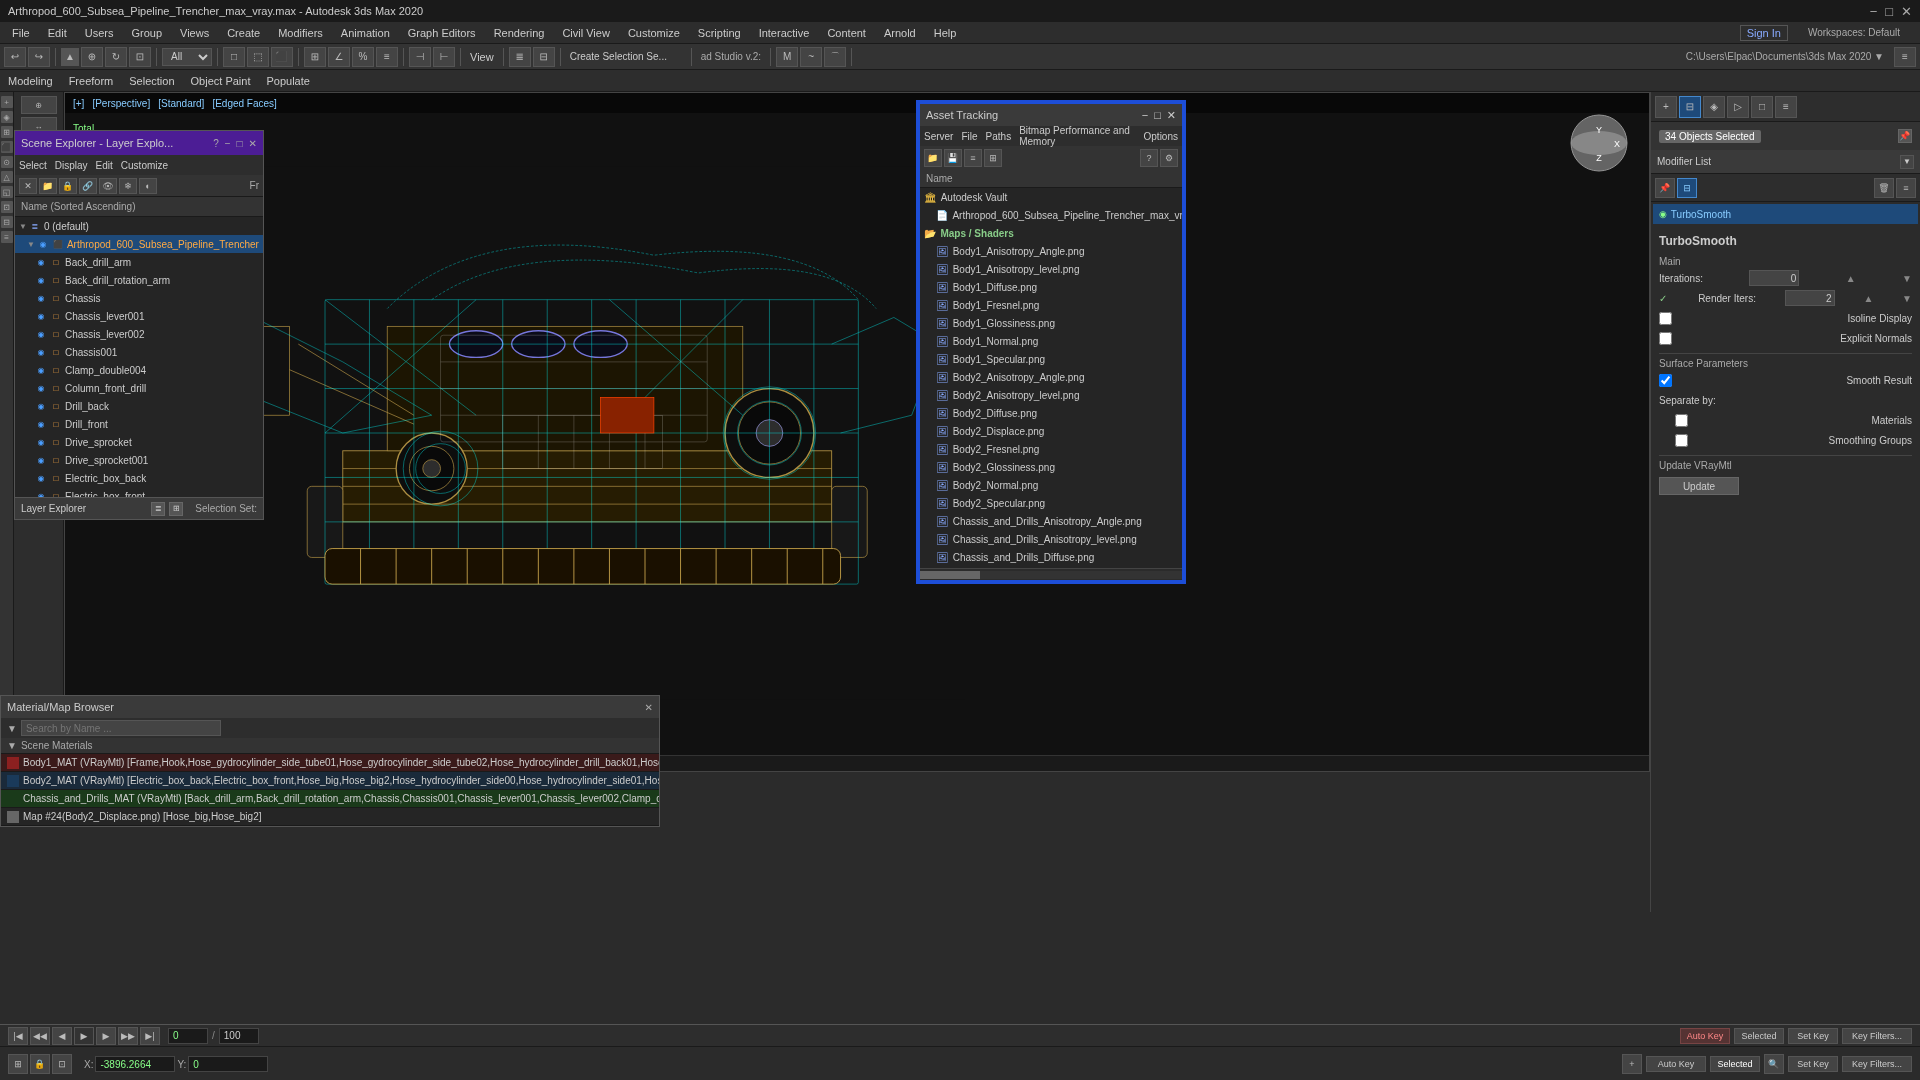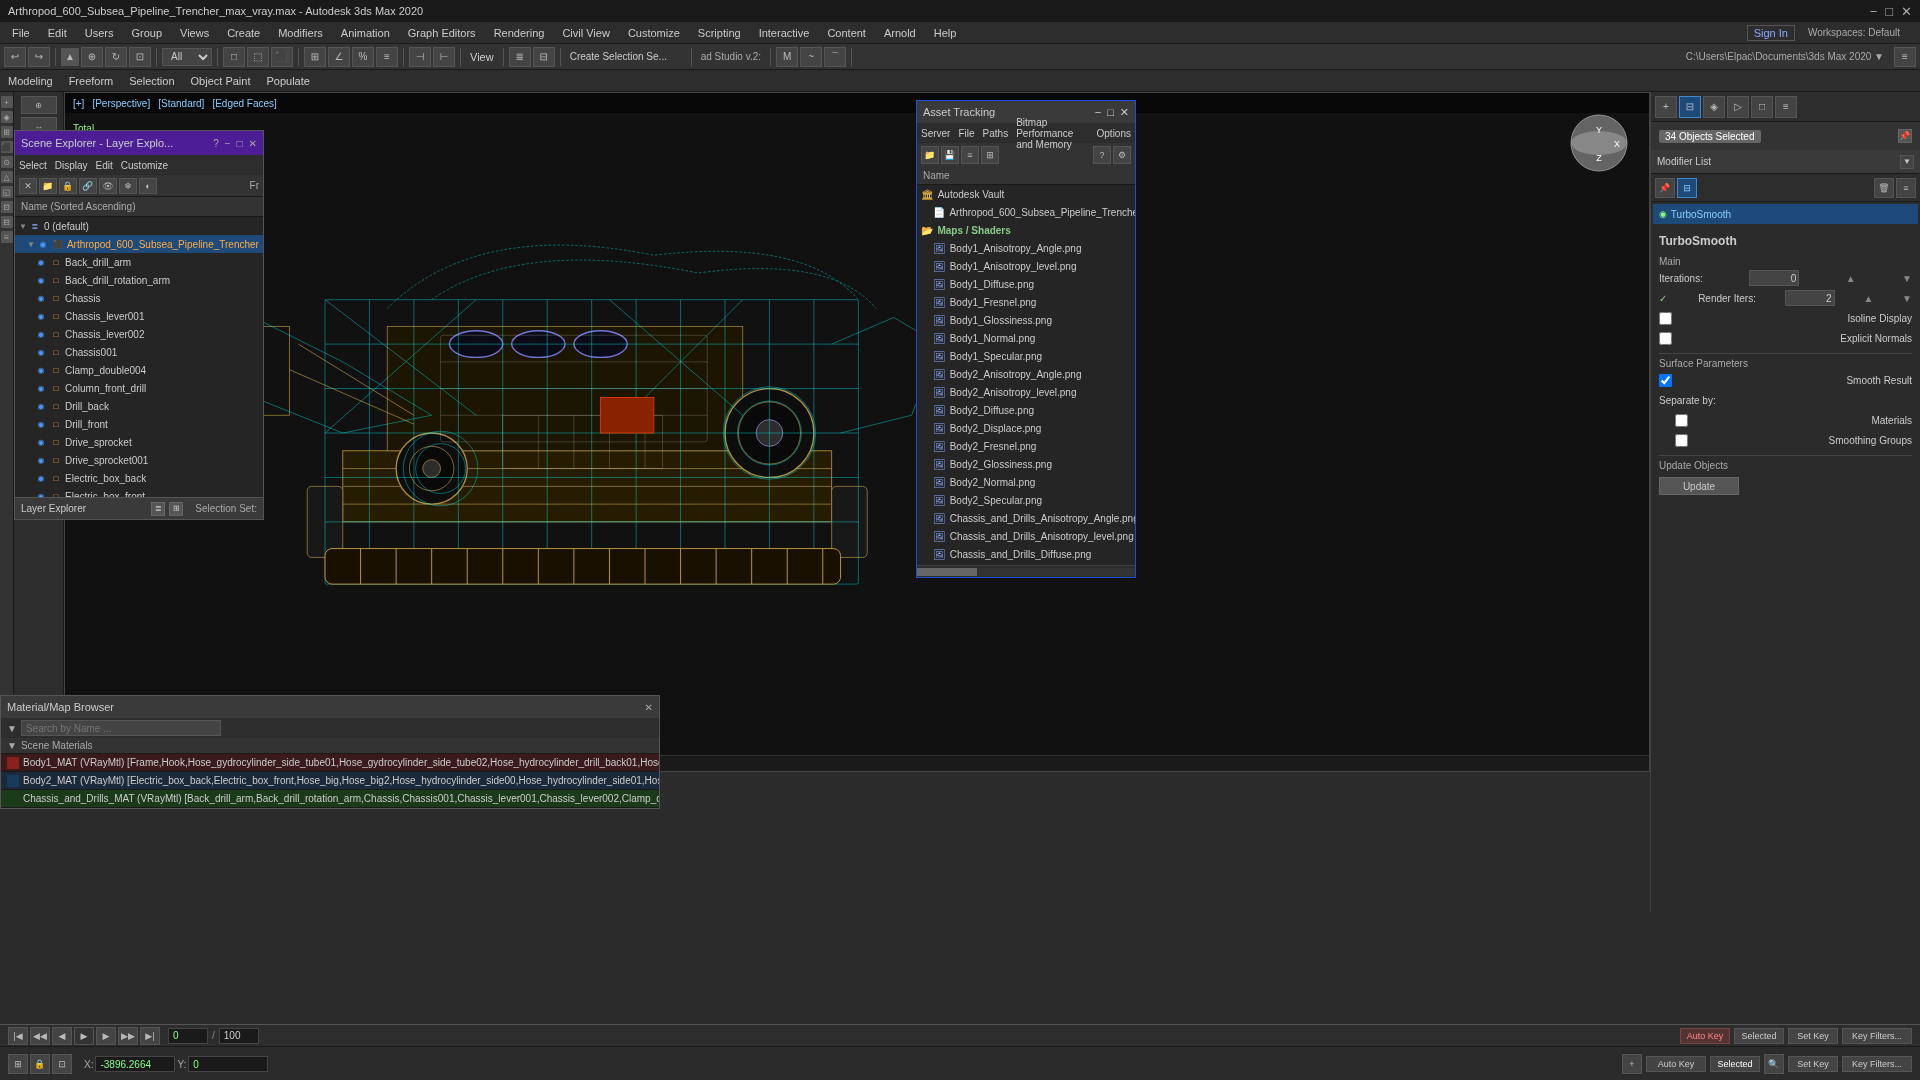--- a/index.html
+++ b/index.html
@@ -74,21 +74,21 @@
     .ts-section-label { font-size: 10px; color: #aaa; margin-bottom: 2px; }
     .ts-row { display: flex; align-items: center; justify-content: space-between; height: 18px; margin-bottom: 2px; }
     .ts-row-label { font-size: 10px; color: #ccc; }
     .ts-input { width: 50px; height: 16px; background: #444; border: 1px solid #555; color: #ccc; font-size: 10px; text-align: right; padding-right: 2px; }
     .ts-separator { height: 1px; background: #444; margin: 4px 0; }
     .ts-radio-group { display: flex; flex-direction: column; gap: 2px; }
     .ts-radio-item { display: flex; align-items: center; gap: 4px; font-size: 10px; color: #ccc; }
     .ts-btn { width: 80px; height: 18px; background: #555; border: 1px solid #666; color: #ccc; font-size: 10px; cursor: pointer; display: flex; align-items: center; justify-content: center; }
 
     
-    #asset-tracking { position: absolute; left: 916px; top: 100px; width: 220px; background: #2b2b2b; border: 1px solid #1d4ed8; z-index: 20; }
+    #asset-tracking { position: absolute; left: 916px; top: 100px; width: 270px; background: #2b2b2b; border: 4px solid #1d4ed8; z-index: 20; }
     #at-title { height: 22px; background: #3a3a3a; display: flex; align-items: center; justify-content: space-between; padding: 0 6px; cursor: move; }
     #at-title .title-text { font-size: 11px; color: #ccc; }
     #at-title .win-controls { display: flex; gap: 6px; }
     #at-menu { height: 20px; background: #2d2d2d; display: flex; align-items: center; padding: 0 4px; gap: 8px; }
     .at-menu-item { font-size: 10px; color: #ccc; cursor: pointer; }
     #at-toolbar { height: 24px; background: #333; display: flex; align-items: center; padding: 0 4px; gap: 2px; }
     .at-tb-btn { width: 18px; height: 18px; background: #444; border: 1px solid #555; font-size: 9px; color: #bbb; display: flex; align-items: center; justify-content: center; cursor: pointer; }
     #at-header { height: 18px; background: #333; display: flex; align-items: center; padding: 0 6px; font-size: 10px; color: #aaa; border-bottom: 1px solid #1a1a1a; }
     #at-tree { height: 380px; overflow-y: auto; background: #252525; }
     .at-item { height: 18px; display: flex; align-items: center; padding: 0 4px; font-size: 10px; color: #ccc; cursor: pointer; }
@@ -139,21 +139,21 @@
   <div class="menu-item">Graph Editors</div>
   <div class="menu-item">Rendering</div>
   <div class="menu-item">Civil View</div>
   <div class="menu-item">Customize</div>
   <div class="menu-item">Scripting</div>
   <div class="menu-item">Interactive</div>
   <div class="menu-item">Content</div>
   <div class="menu-item">Arnold</div>
   <div class="menu-item">Help</div>
   <div style="flex:1"></div>
-  <div style="display:flex;align-items:center;gap:13px;margin-right:16px;">
+  <div style="display:flex;align-items:center;gap:20px;margin-right:16px;">
     <span style="font-size:11px;color:#88aaff;cursor:pointer;border:1px solid #555;padding:1px 6px;">Sign In</span>
     <span style="font-size:10px;color:#aaa;">Workspaces: Default</span>
   </div>
 </div>
 
 <div id="toolbar">
   <div class="tb-btn">↩</div>
   <div class="tb-btn">↪</div>
   <div class="tb-sep"></div>
   <div class="tb-btn" style="width:18px;height:18px;background:#555;">▲</div>
@@ -598,21 +598,21 @@
         <div class="ts-row">
           <input type="checkbox" style="">
           <span class="ts-row-label">Smoothing Groups</span>
         </div>
       </div>
     </div>
 
     <div class="ts-separator"></div>
 
     <div class="ts-section">
-      <div class="ts-section-label">Update Objects</div>
+      <div class="ts-section-label">Update VRayMtl</div>
       <div class="ts-btn" style="margin-top:6px;">Update</div>
     </div>
   </div>
 </div>
 
 <div id="asset-tracking">
   <div id="at-title">
     <span class="title-text">Asset Tracking</span>
     <div class="win-controls">
       <span class="win-btn">−</span>
@@ -756,20 +756,24 @@
       <span>Body1_MAT (VRayMtl) [Frame,Hook,Hose_gydrocylinder_side_tube01,Hose_gydrocylinder_side_tube02,Hose_hydrocylinder_drill_back01,Hose_hydrody...</span>
     </div>
     <div class="mat-item mat2">
       <div class="mat-color" style="background:#1a3a5a;"></div>
       <span>Body2_MAT (VRayMtl) [Electric_box_back,Electric_box_front,Hose_big,Hose_big2,Hose_hydrocylinder_side00,Hose_hydrocylinder_side01,Hose_hydrody...</span>
     </div>
     <div class="mat-item mat3">
       <div class="mat-color" style="background:#1a3a1a;"></div>
       <span>Chassis_and_Drills_MAT (VRayMtl) [Back_drill_arm,Back_drill_rotation_arm,Chassis,Chassis001,Chassis_lever001,Chassis_lever002,Clamp_double004,Col...</span>
     </div>
+    <div class="mat-item" style="background:#252525;">
+      <div class="mat-color" style="background:#666;"></div>
+      <span>Map #24(Body2_Displace.png) [Hose_big,Hose_big2]</span>
+    </div>
   </div>
 </div>
 
 <div style="position:absolute;bottom:0;left:0;right:0;height:56px;background:#2b2b2b;border-top:1px solid #555;z-index:15;">
 
   <div style="height:22px;background:#2d2d2d;display:flex;align-items:center;padding:0 8px;border-bottom:1px solid #1a1a1a;">
 
     <div style="display:flex;gap:2px;margin-right:8px;">
       <div style="width:20px;height:18px;background:#444;border:1px solid #555;display:flex;align-items:center;justify-content:center;font-size:9px;color:#bbb;cursor:pointer;">|◀</div>
       <div style="width:20px;height:18px;background:#444;border:1px solid #555;display:flex;align-items:center;justify-content:center;font-size:9px;color:#bbb;cursor:pointer;">◀◀</div>

